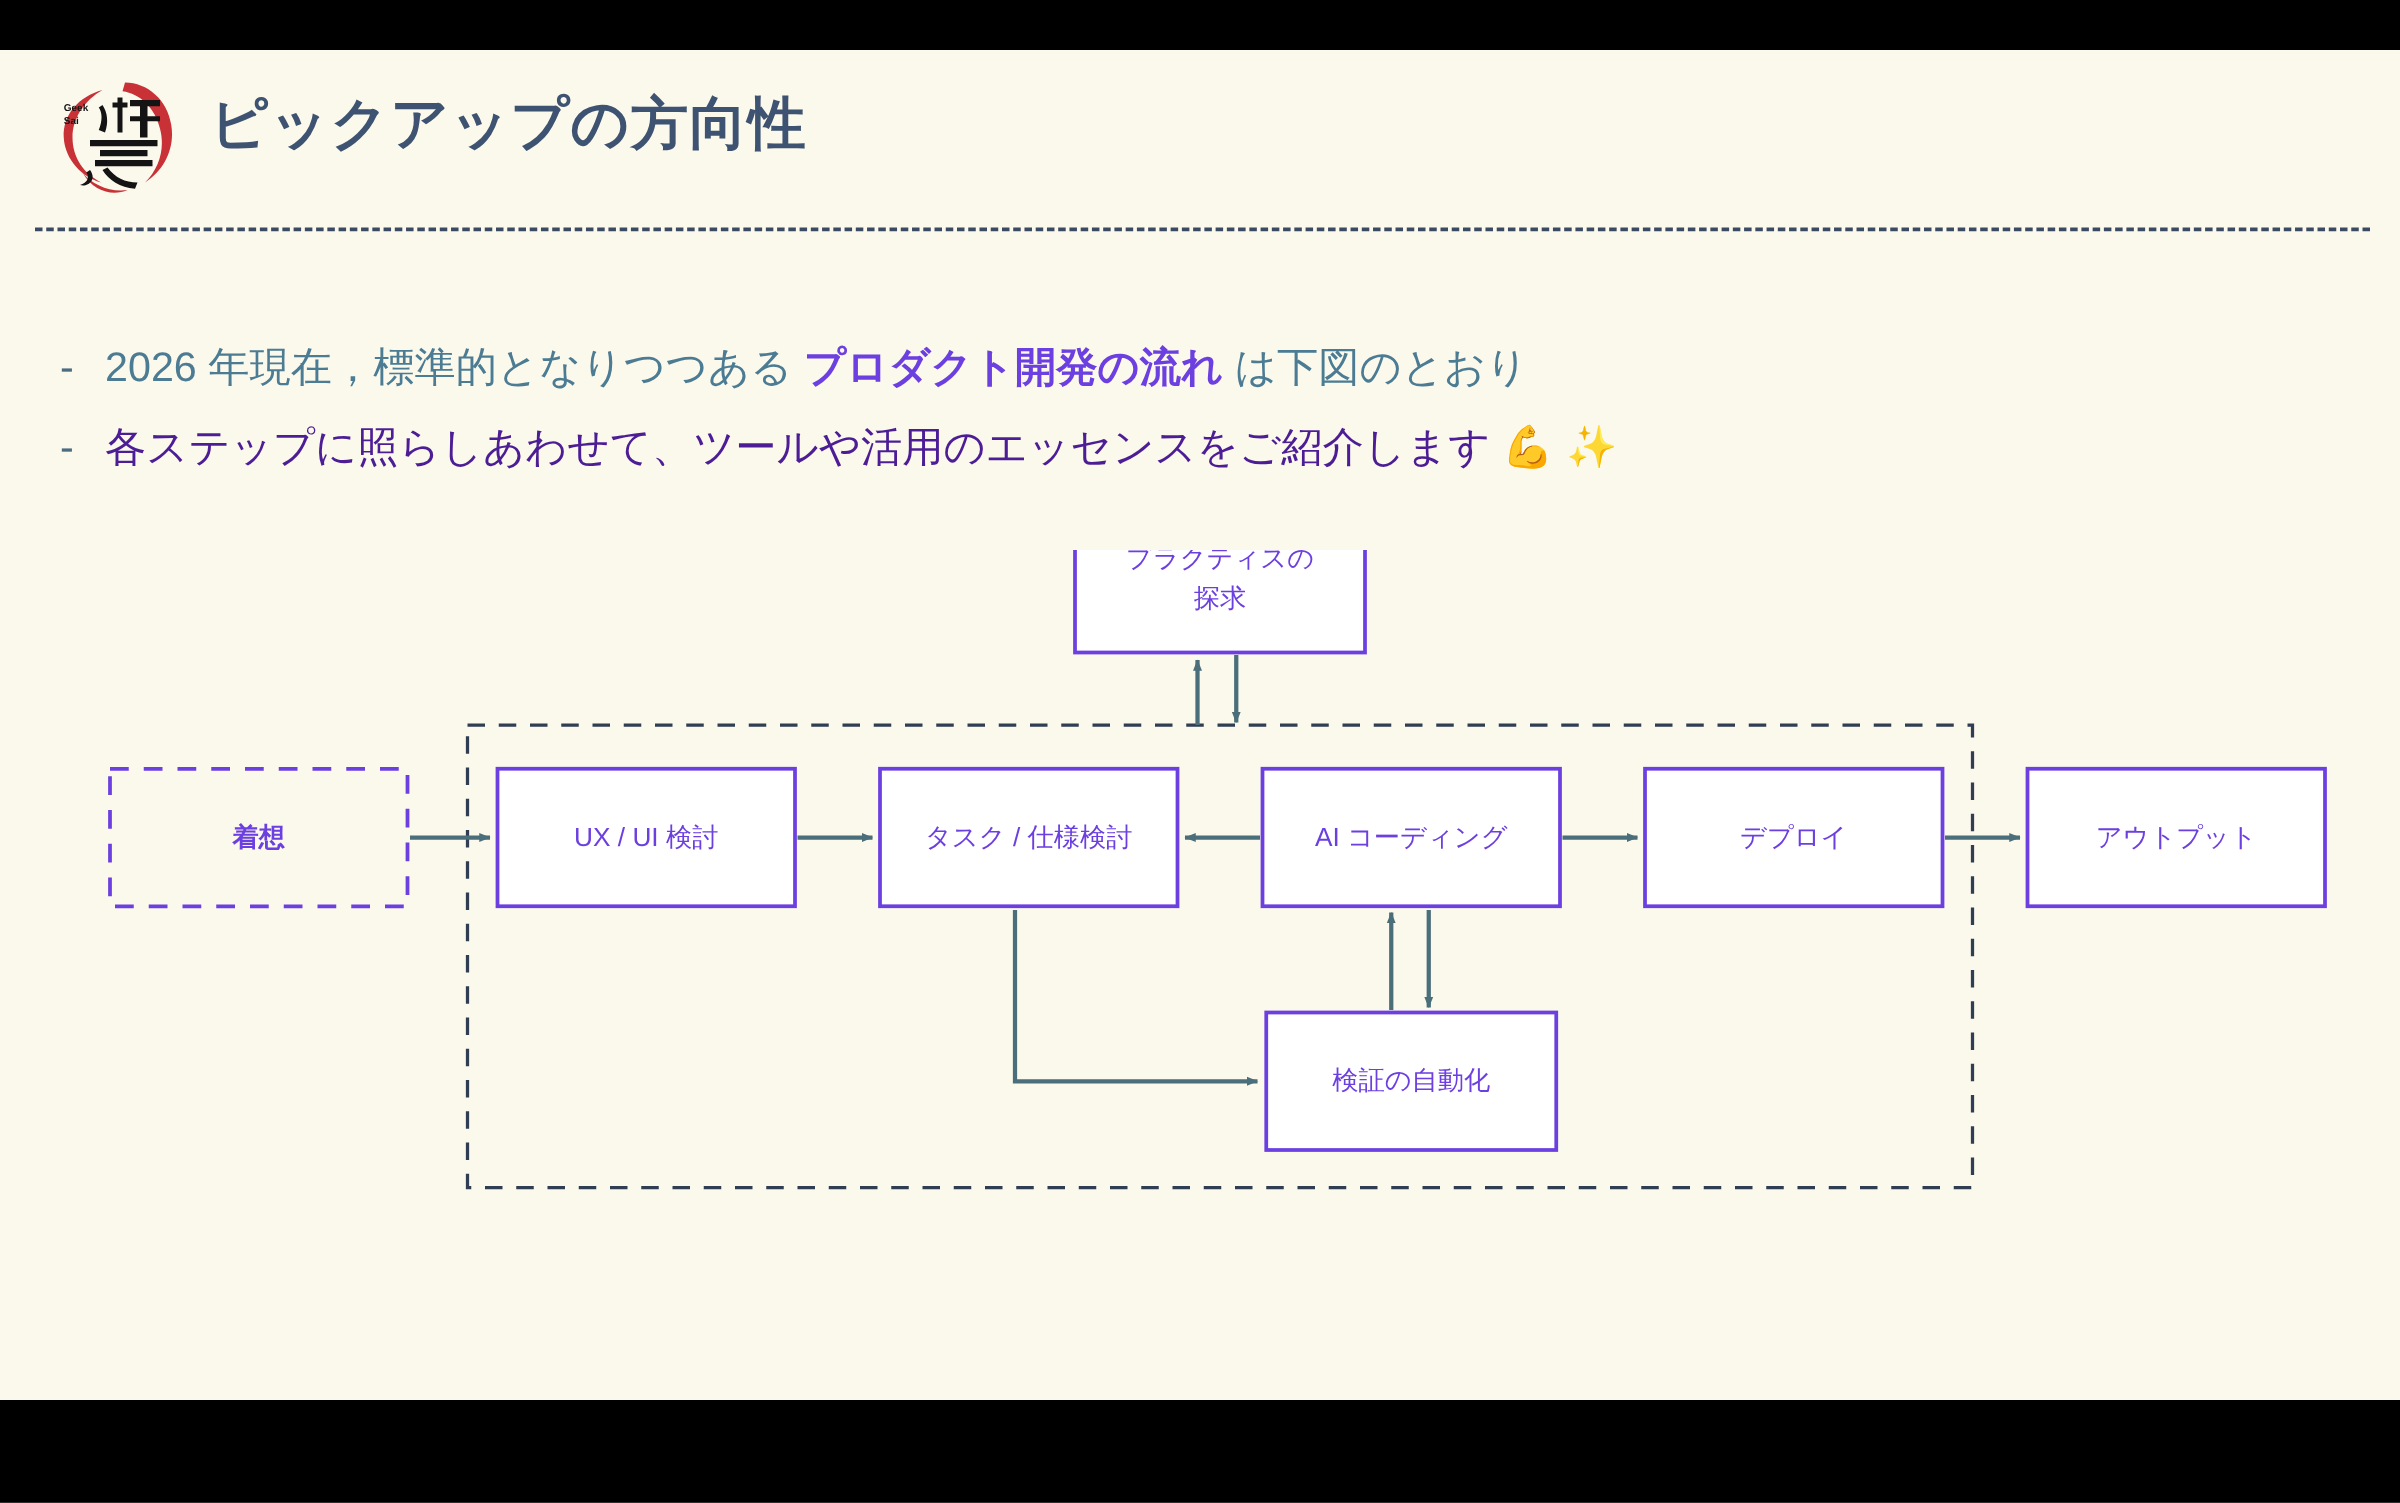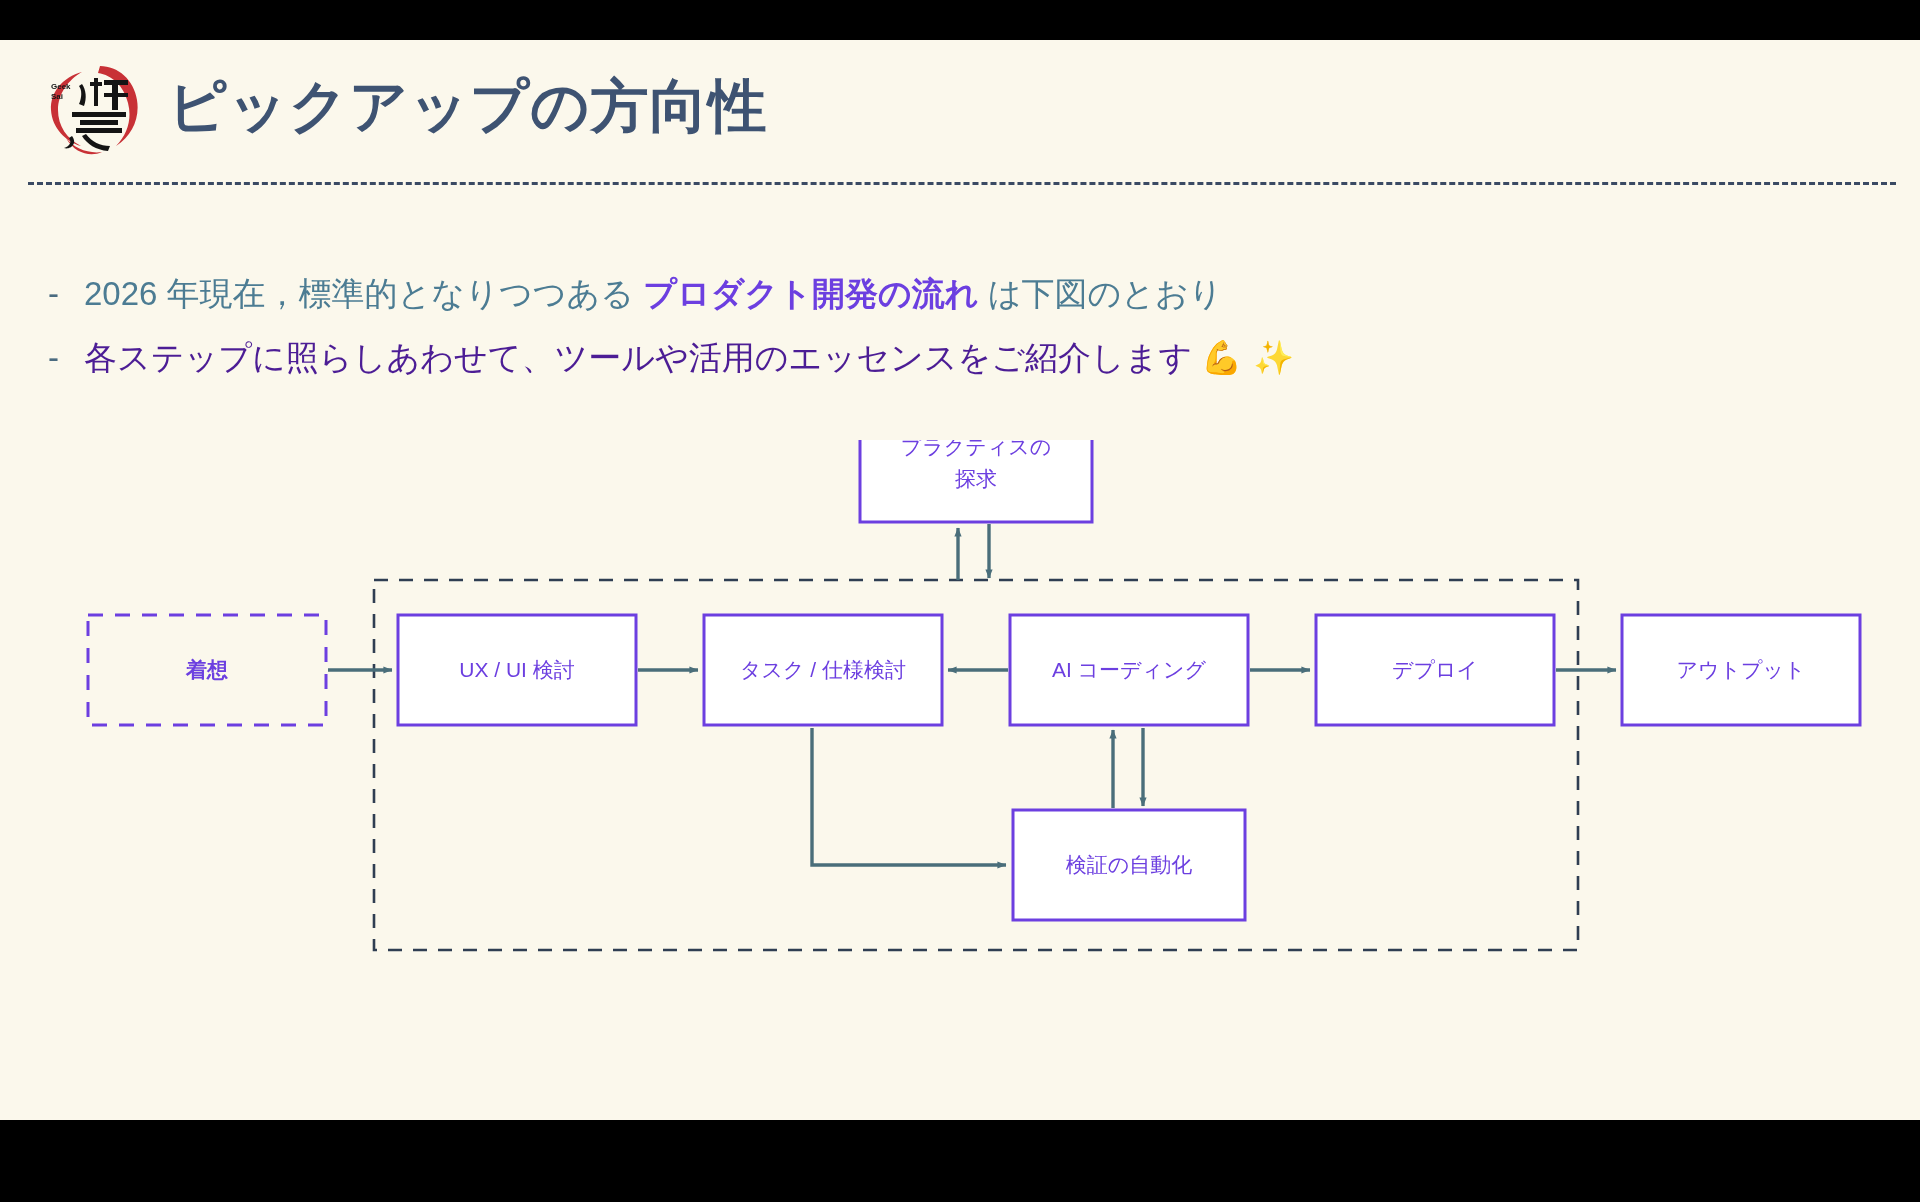--- a/index.html
+++ b/index.html
@@ -28,21 +28,21 @@
   }
   #logo {
     position: absolute;
     left: 42px; top: 20px;
     width: 108px; height: 100px;
   }
   #logo svg { display:block; }
   #page-title {
     position: absolute;
     left: 168px; top: 28px;
-    font-size: 58px;
+    font-size: 46px;
     font-weight: 700;
     color: #3E5372;
     letter-spacing: 1px;
     white-space: nowrap;
   }
   #title-divider {
     position: absolute;
     left: 28px; top: 142px;
     width: 1868px; height: 0;
     border-top: 3px dashed #3A4A63;

